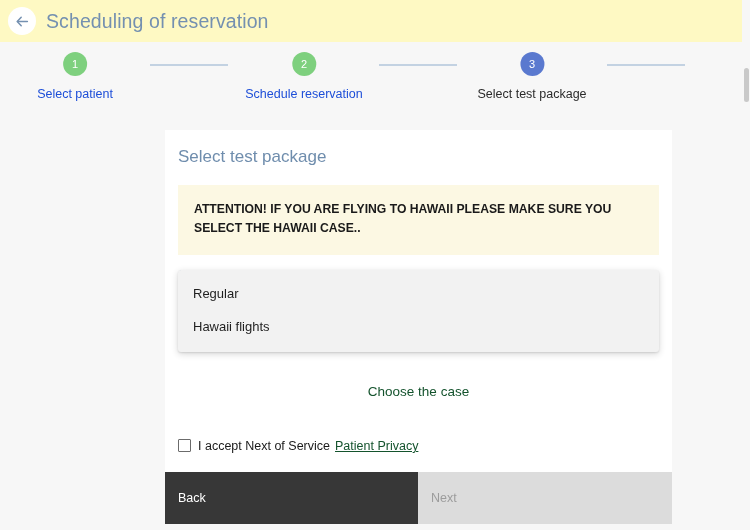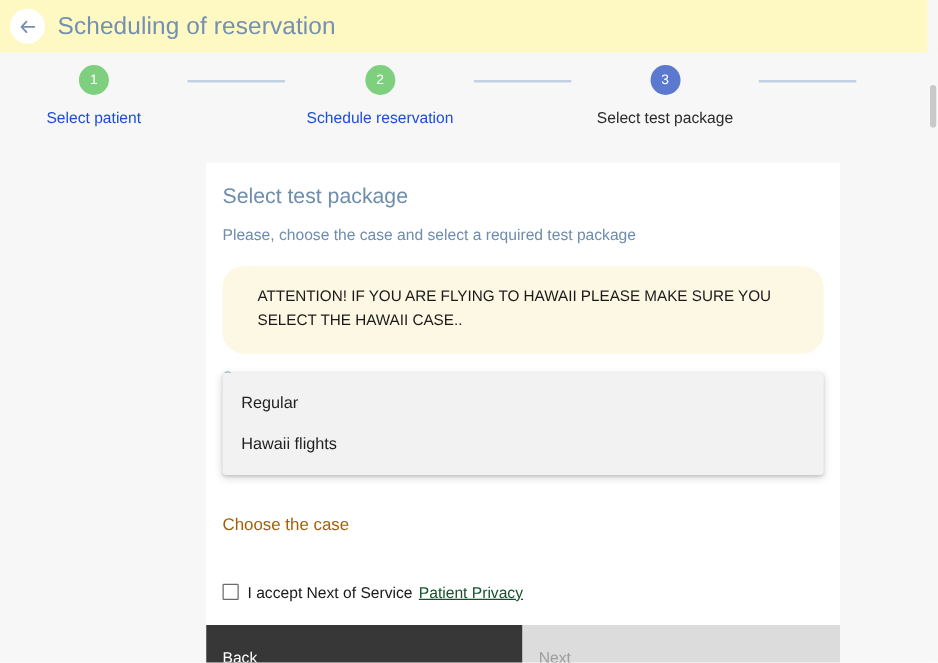--- a/index.html
+++ b/index.html
@@ -114,26 +114,25 @@
   #card-subtitle {
     font-size: 12.5px;
     color: #6f8dad;
     margin-top: 14px;
   }
 
   
   #alert-banner {
     margin-top: 18px;
     background: #fcf8e3;
-    padding: 15px 16px 17px 28px;
+    padding: 15px 16px 17px 16px;
     font-size: 12.2px;
     line-height: 1.55;
     color: #1a1a1a;
-    font-weight: 400;
-    border-radius: 17px;
+    font-weight: 700;
   }
 
   
   #case-field-wrap {
     margin-top: 13px;
     position: relative;
     height: 95px;
   }
 
   #case-label {
@@ -157,23 +156,23 @@
   .dropdown-option {
     font-size: 13px;
     color: #1f1f1f;
     padding: 9px 15px;
     cursor: pointer;
     line-height: 1.2;
   }
 
   
   #choose-case-placeholder {
-    text-align: left;
+    text-align: center;
     font-size: 13.5px;
-    color: #a16207;
+    color: #14532d;
     padding: 21px 0 19px 0;
   }
 
   
   #terms-row {
     display: flex;
     align-items: center;
     justify-content: space-between;
     padding: 21px 0 19px 0;
   }
@@ -310,21 +309,20 @@
     <div class="step-label" style="color:#2b2b2b;">Select test package</div>
   </div>
   <div class="step-connector" style="left:607px; width:78px;"></div>
 </div>
 
 <div id="card">
 
   <div id="card-inner">
 
     <div id="card-title">Select test package</div>
-    <div id="card-subtitle">Please, choose the case and select a required test package</div>
 
     <div id="alert-banner">
       <span>ATTENTION! IF YOU ARE FLYING TO HAWAII PLEASE MAKE SURE YOU SELECT THE HAWAII CASE..</span>
     </div>
 
     <div id="case-field-wrap">
       <span id="case-label">Case</span>
 
       <div id="case-dropdown-menu">
         <div class="dropdown-option">Regular</div>

